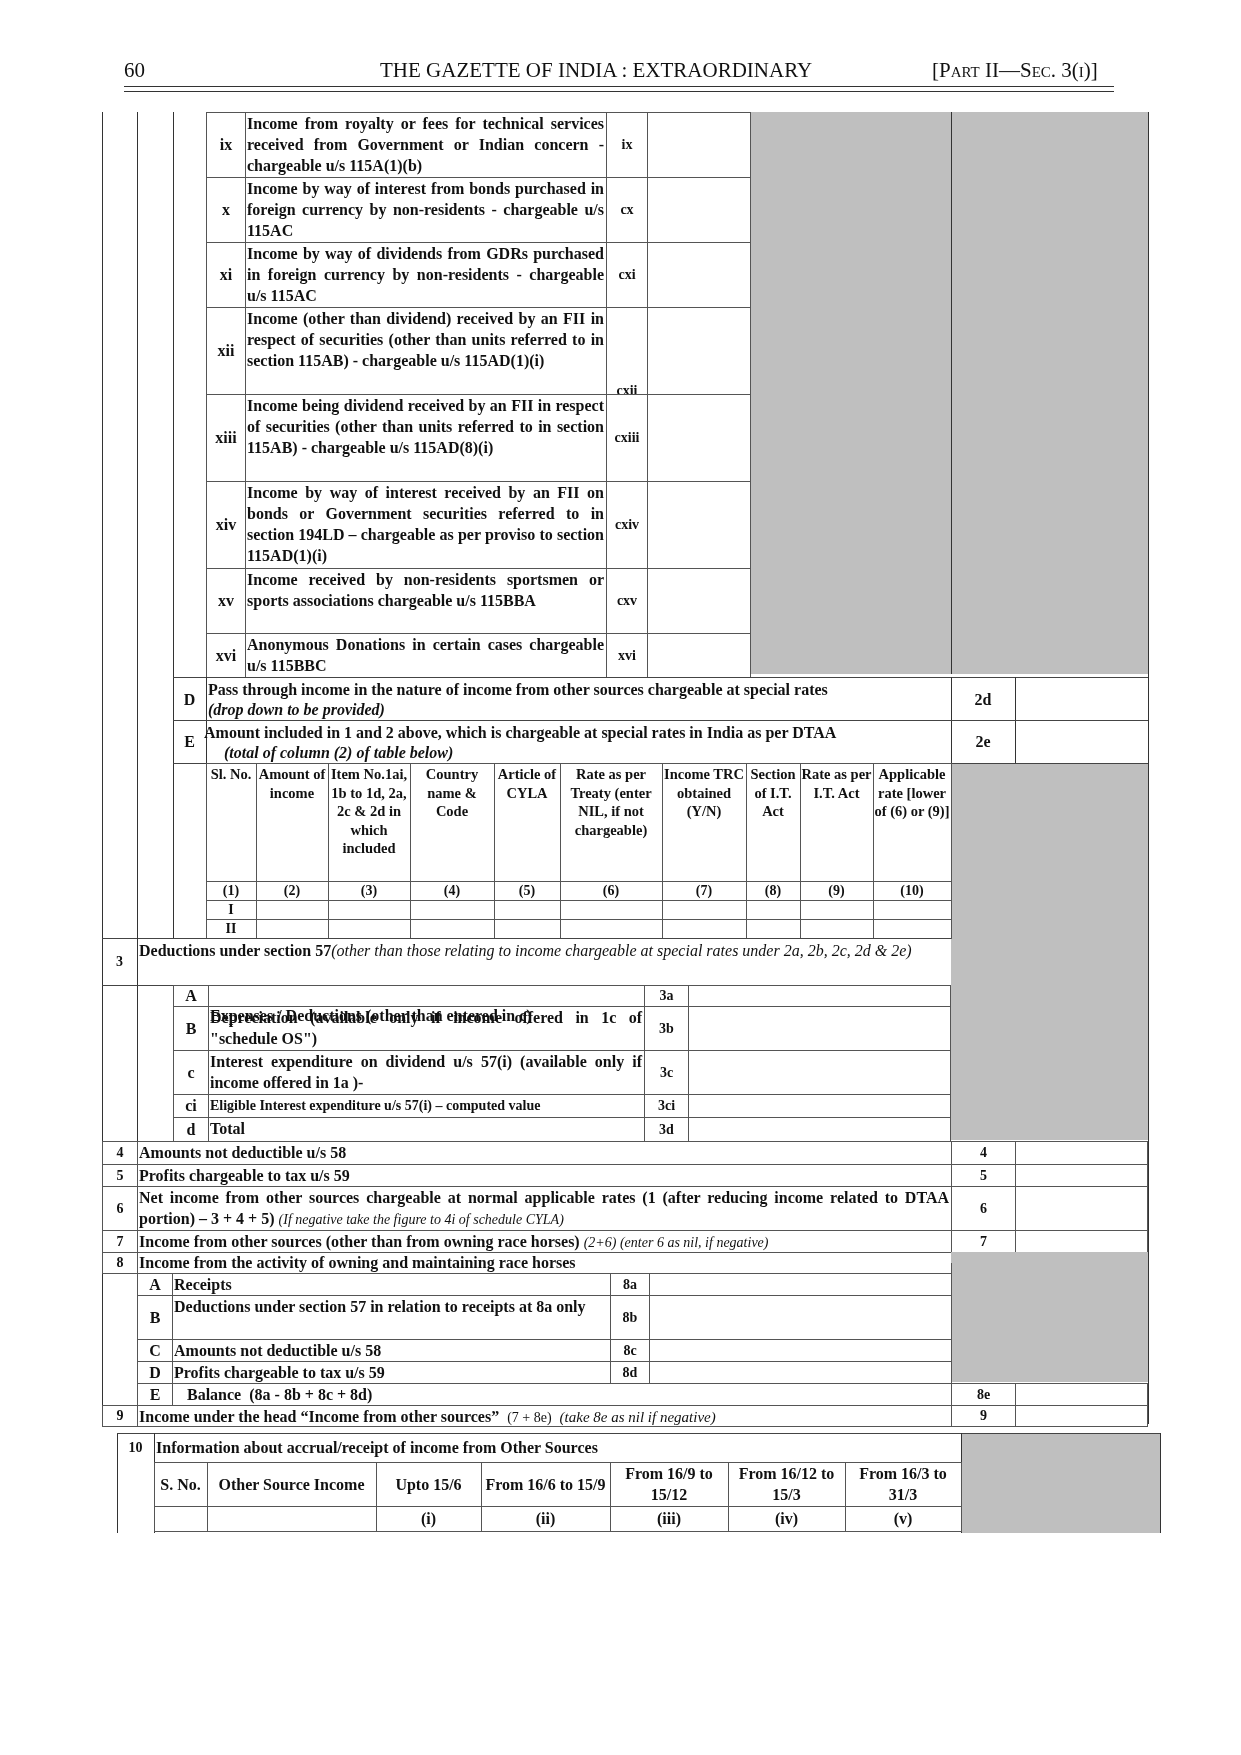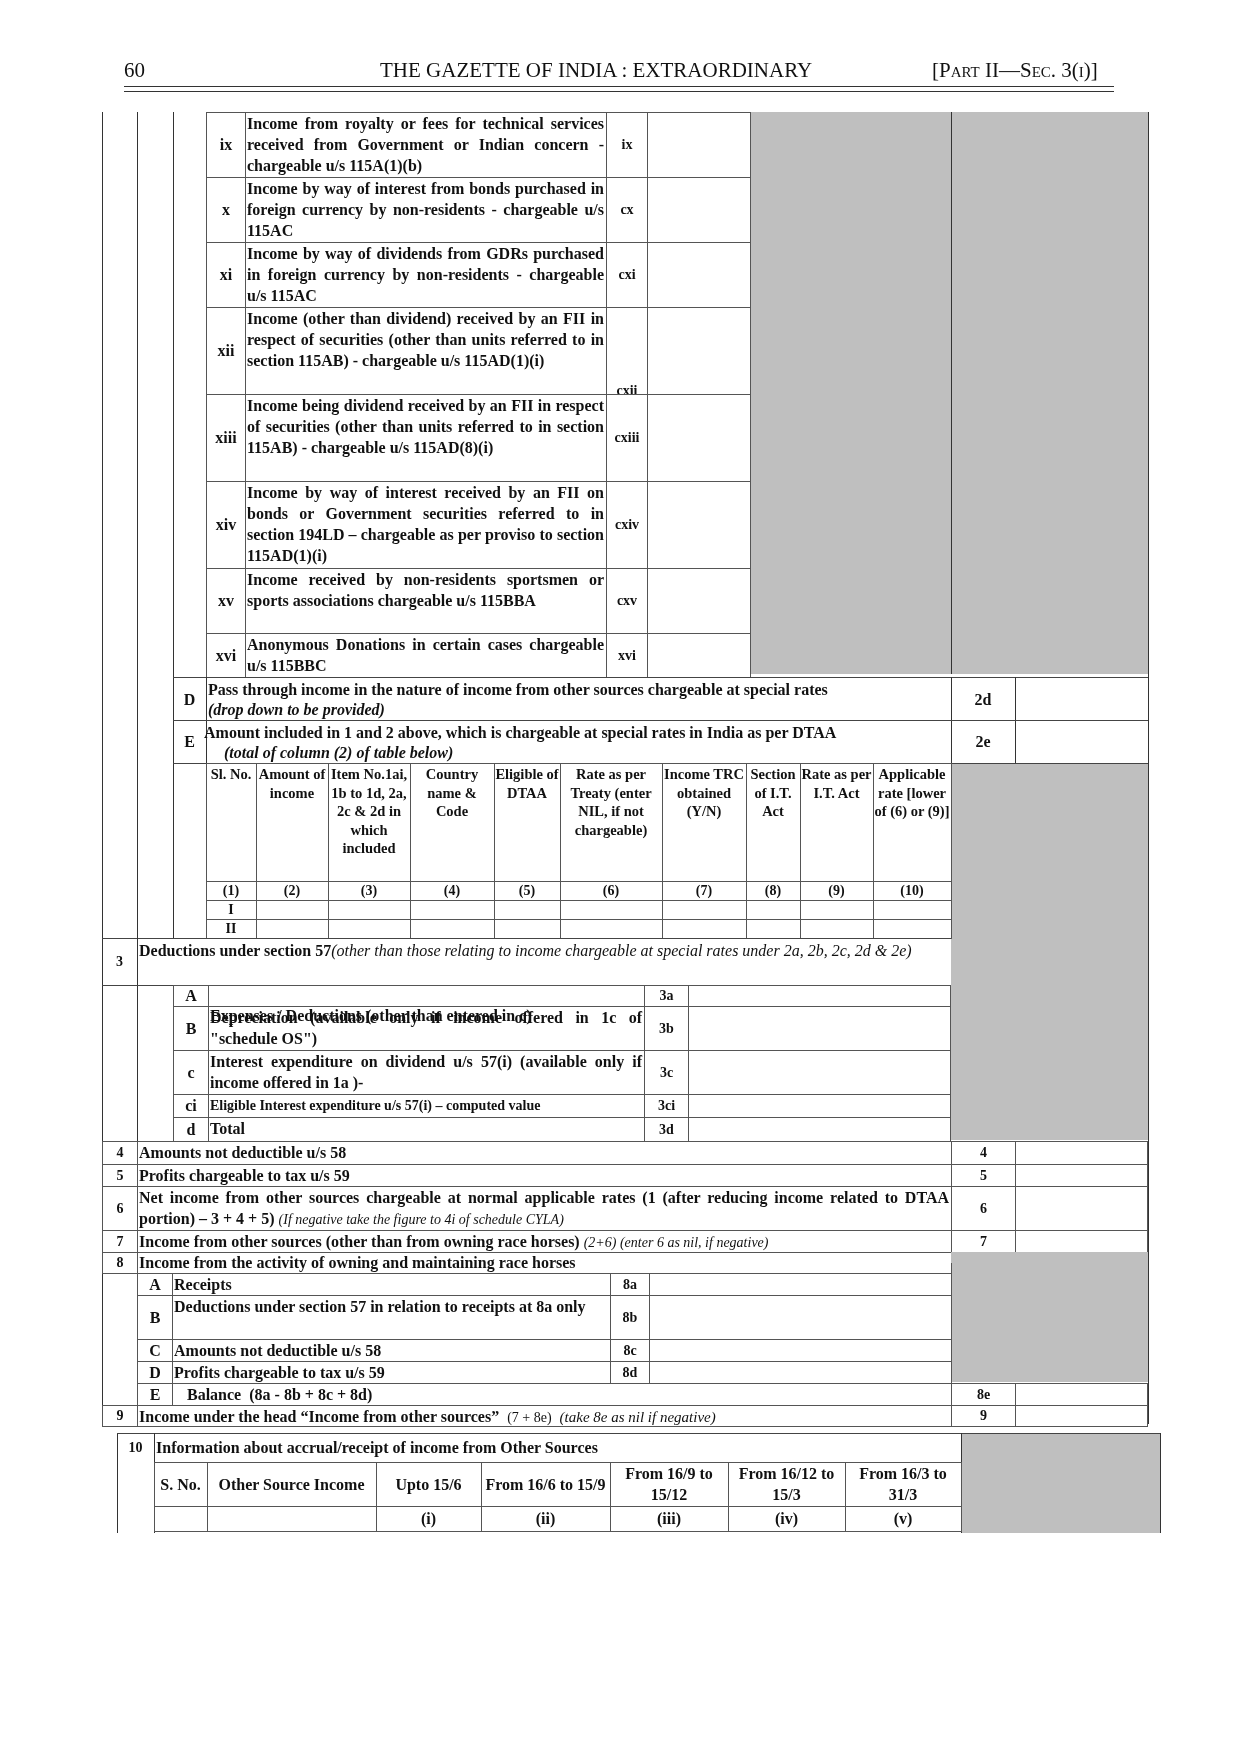--- a/index.html
+++ b/index.html
@@ -136,21 +136,21 @@
 <div class="box" style="left:328px;top:881px;width:83px;height:20px;"></div>
 <div class="cell c small" style="left:328px;top:881px;width:82px;height:19px;">(3)</div>
 <div class="box" style="left:328px;top:900px;width:83px;height:20px;"></div>
 <div class="box" style="left:328px;top:919px;width:83px;height:20px;"></div>
 <div class="cell th" style="left:410px;top:763px;width:84px;height:118px;">Country name &amp; Code</div>
 <div class="box" style="left:410px;top:763px;width:85px;height:119px;"></div>
 <div class="box" style="left:410px;top:881px;width:85px;height:20px;"></div>
 <div class="cell c small" style="left:410px;top:881px;width:84px;height:19px;">(4)</div>
 <div class="box" style="left:410px;top:900px;width:85px;height:20px;"></div>
 <div class="box" style="left:410px;top:919px;width:85px;height:20px;"></div>
-<div class="cell th" style="left:494px;top:763px;width:66px;height:118px;">Eligible of DTAA</div>
+<div class="cell th" style="left:494px;top:763px;width:66px;height:118px;">Article of CYLA</div>
 <div class="box" style="left:494px;top:763px;width:67px;height:119px;"></div>
 <div class="box" style="left:494px;top:881px;width:67px;height:20px;"></div>
 <div class="cell c small" style="left:494px;top:881px;width:66px;height:19px;">(5)</div>
 <div class="box" style="left:494px;top:900px;width:67px;height:20px;"></div>
 <div class="box" style="left:494px;top:919px;width:67px;height:20px;"></div>
 <div class="cell th" style="left:560px;top:763px;width:102px;height:118px;">Rate as per Treaty (enter NIL, if not chargeable)</div>
 <div class="box" style="left:560px;top:763px;width:103px;height:119px;"></div>
 <div class="box" style="left:560px;top:881px;width:103px;height:20px;"></div>
 <div class="cell c small" style="left:560px;top:881px;width:102px;height:19px;">(6)</div>
 <div class="box" style="left:560px;top:900px;width:103px;height:20px;"></div>

